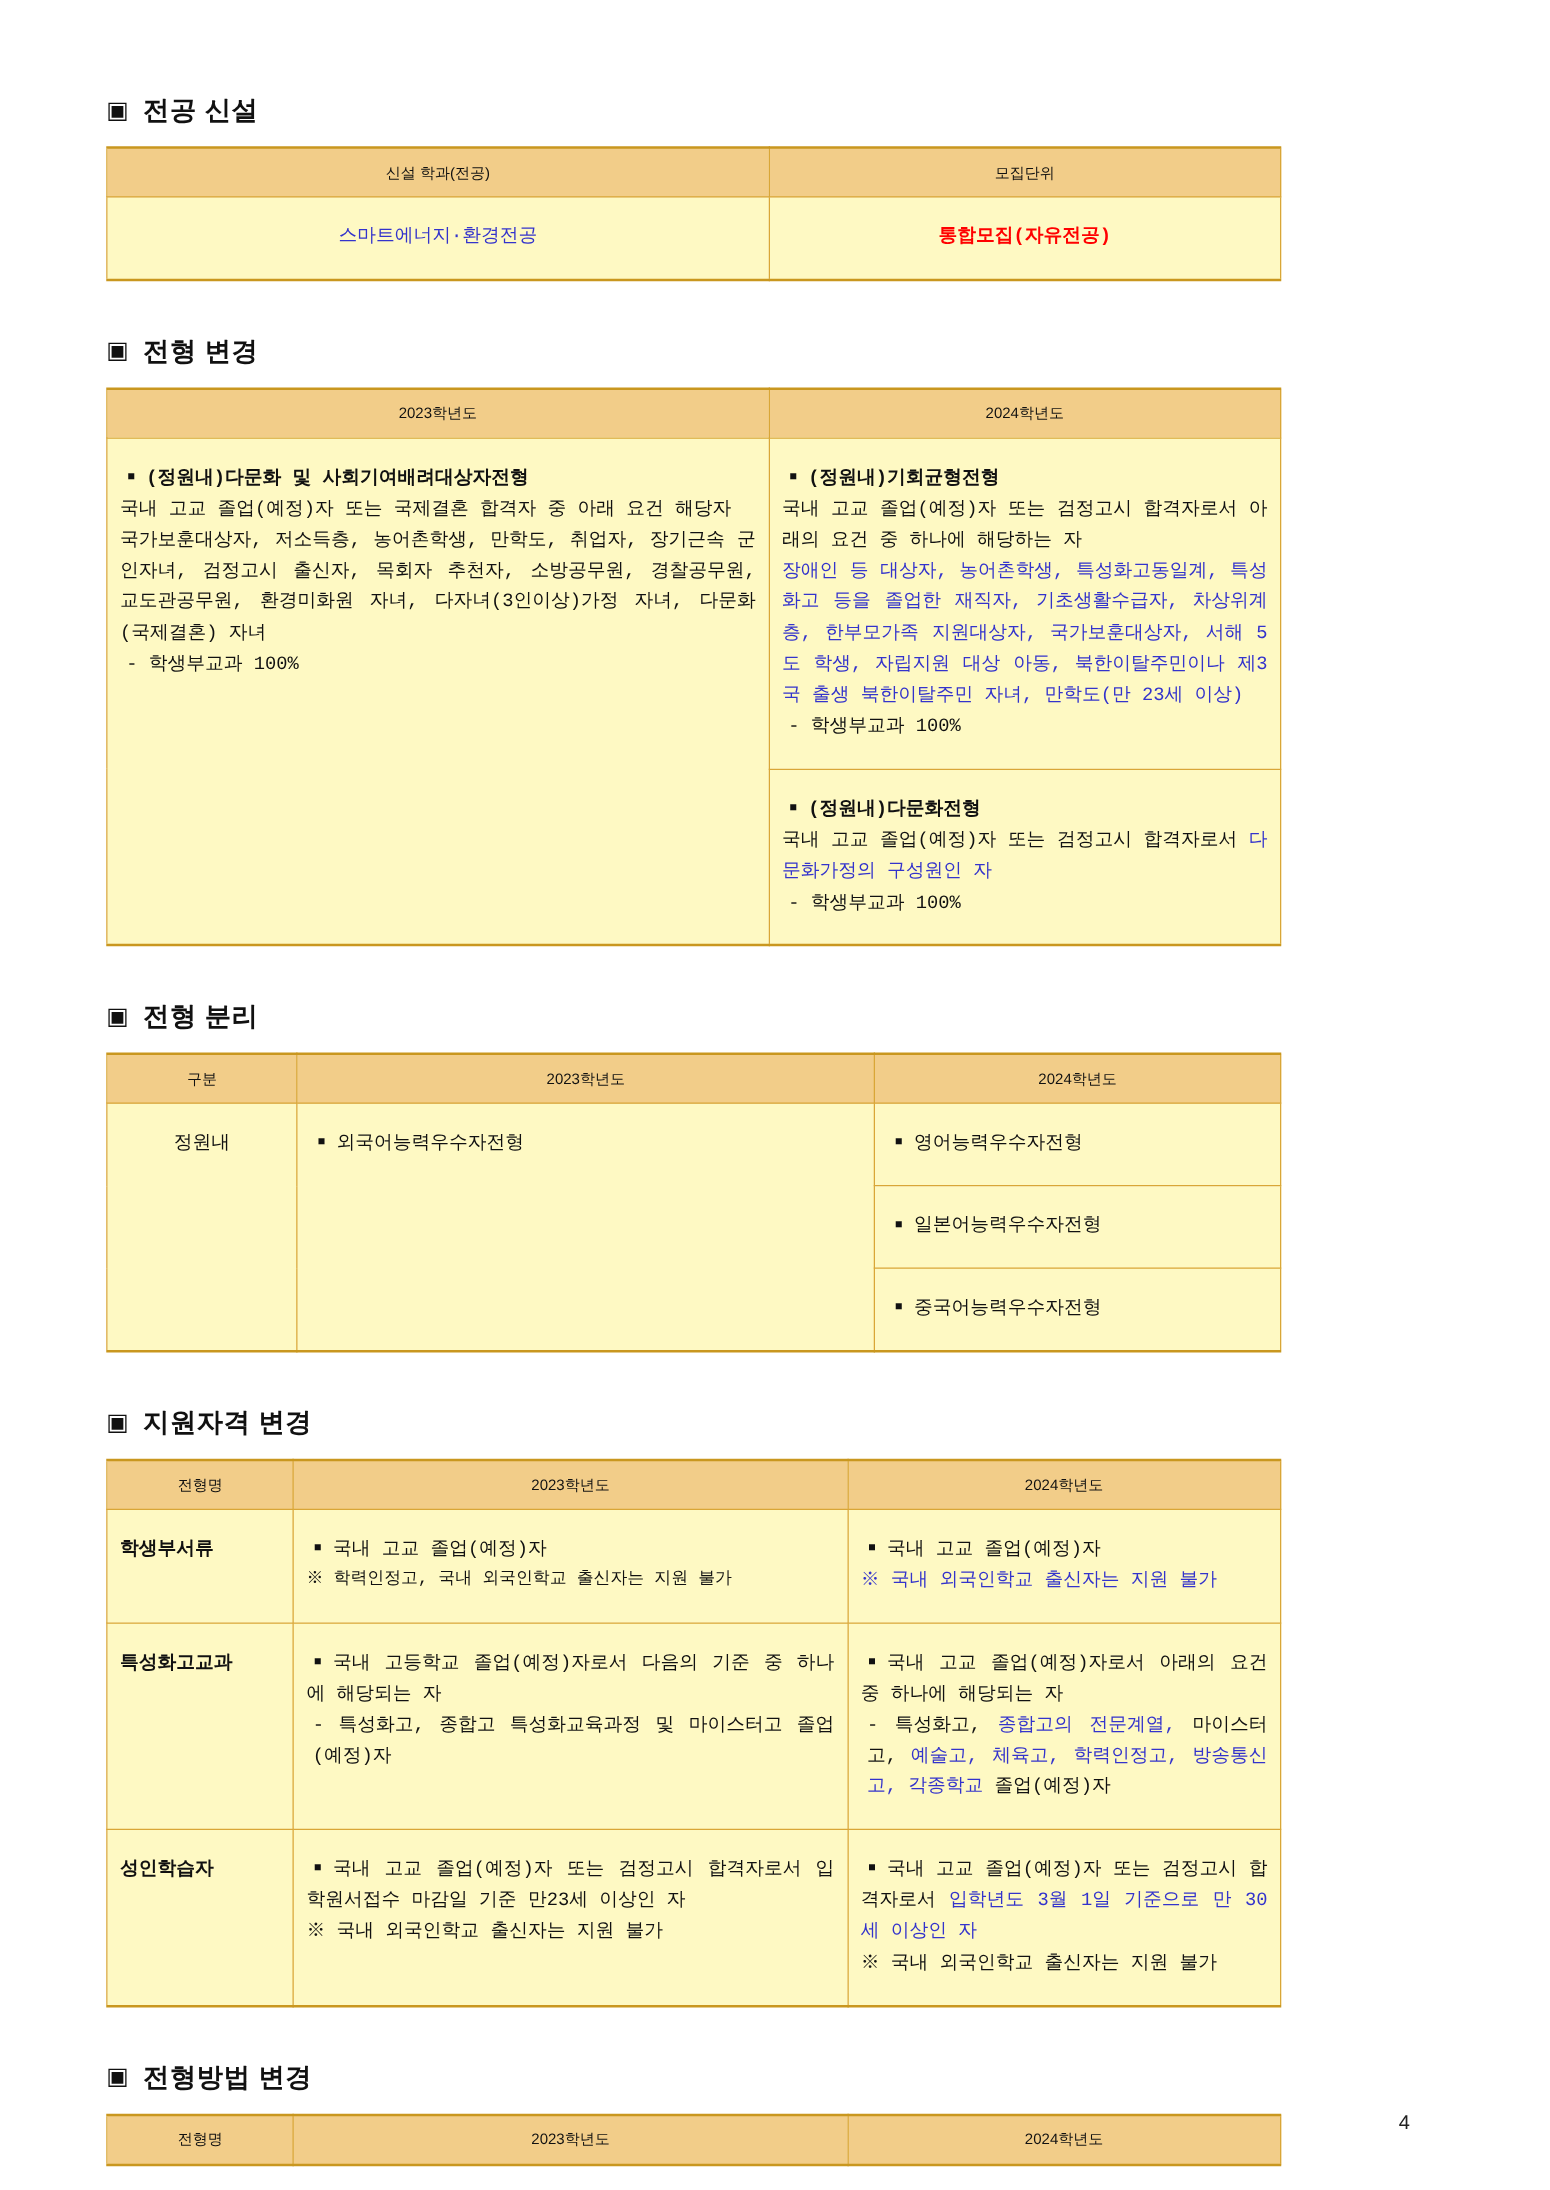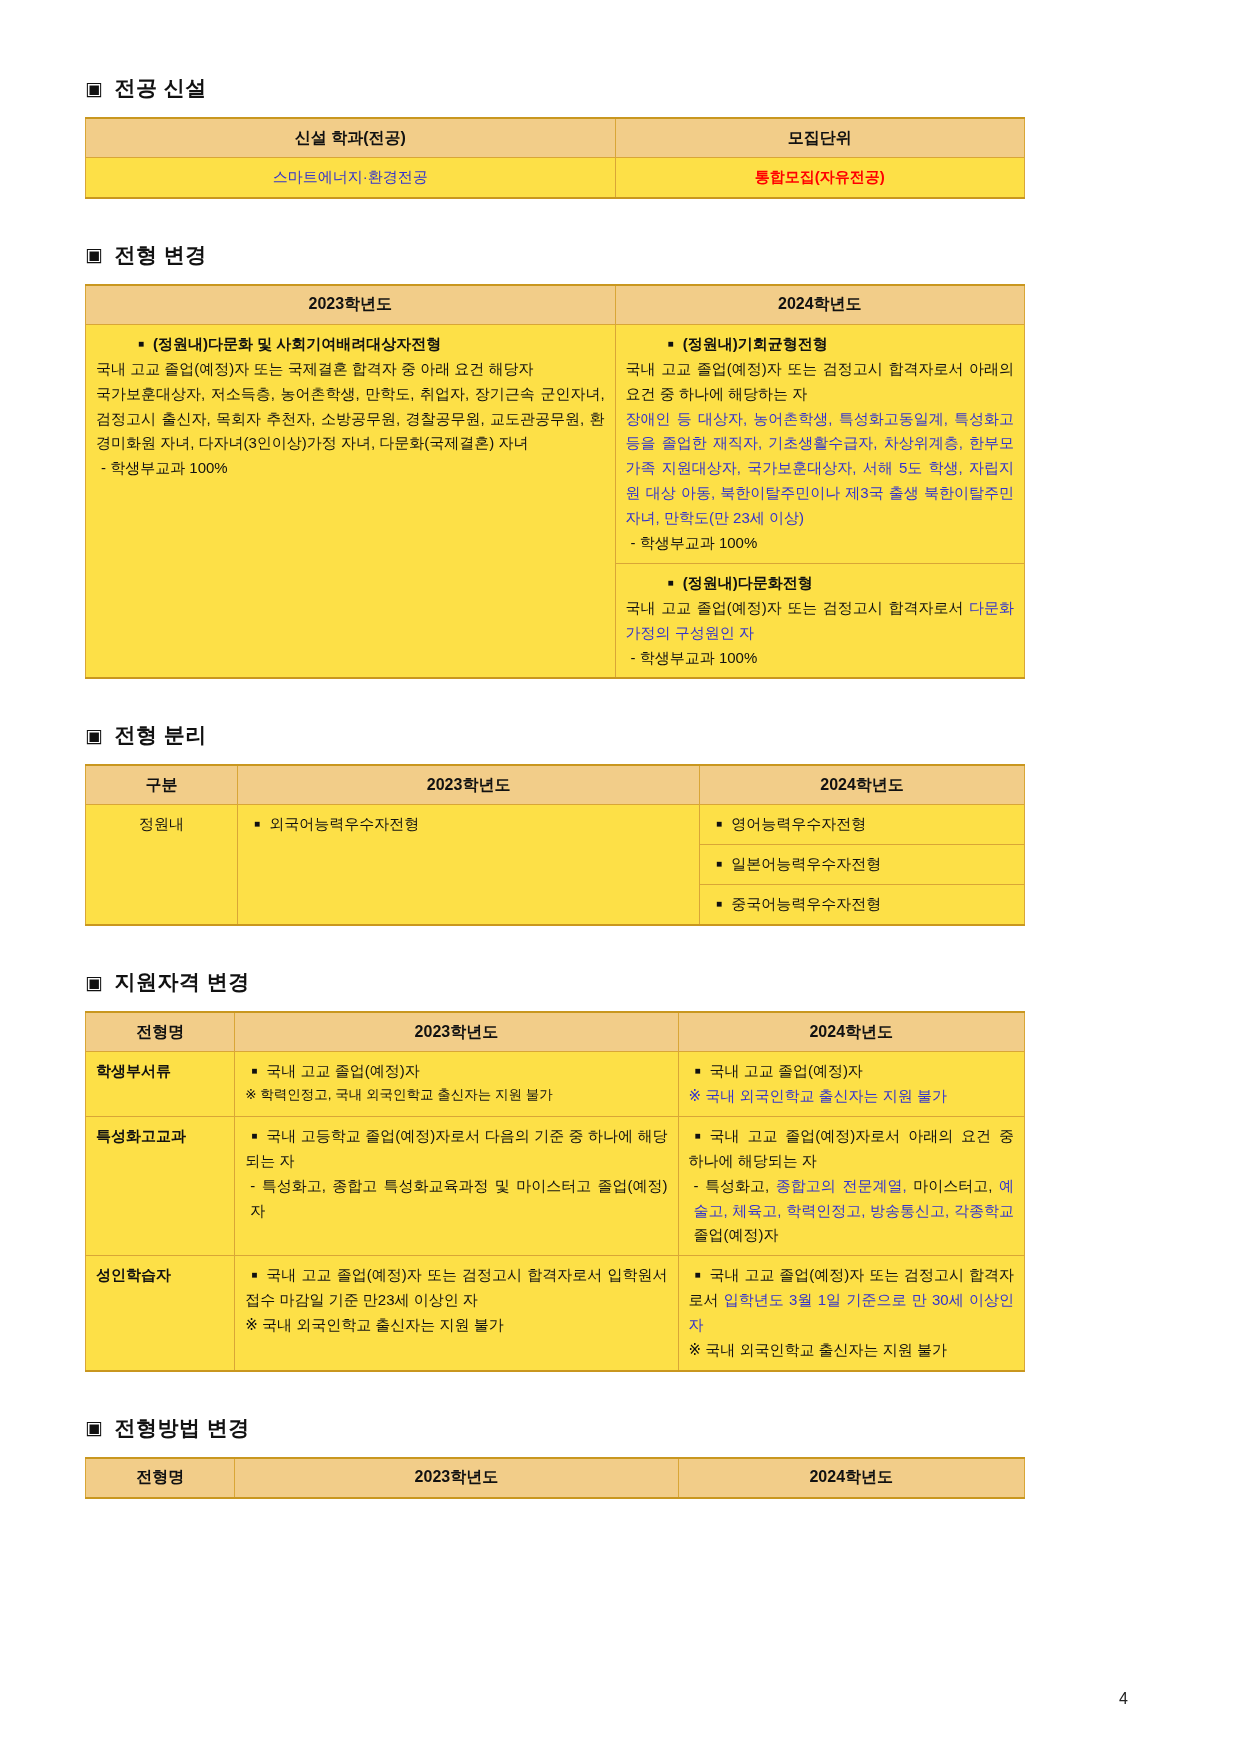--- a/index.html
+++ b/index.html
@@ -7,32 +7,32 @@
   .page{position:relative;width:1240px;height:1752px;background:#fff;overflow:hidden;}
   .inner{width:940px;margin-left:85px;padding-top:74px;}
   .sec{margin-top:0;}
   .sec + .sec{margin-top:42px;}
   .sec-h{font-size:21px;font-weight:bold;margin:0 0 15px 0;letter-spacing:0.5px;
     display:flex;align-items:center;}
   .mk{font-size:19px;margin-right:11px;line-height:1;}
   table.tbl{width:100%;border-collapse:collapse;table-layout:fixed;
     border-top:2px solid #c9971f;border-bottom:2px solid #c9971f;}
   table.tbl th,table.tbl td{border:1px solid #d9a637;}
-  table.tbl th{background:#f2cd89;font-size:16px;font-weight:bold;height:34px;
+  table.tbl th{background:#f2cd89;font-size:12px;font-weight:normal;height:34px;
     padding:2px 4px;text-align:center;vertical-align:middle;}
-  table.tbl td{font-size:15px;line-height:1.66;padding:7px 10px;vertical-align:top;
-    background:#fde047;}
+  table.tbl td{font-size:15px;line-height:1.66;padding:20px 10px;vertical-align:top;
+    background:#fef9c3;font-family:Liberation Mono, monospace;}
   td.mid{vertical-align:middle;text-align:center;padding:4px 6px;}
   td.rowlbl{vertical-align:middle;font-weight:bold;padding:4px 6px;}
   td.rowlbl-n{vertical-align:middle;text-align:center;padding:4px 6px;}
   .c-blue{color:#3333cc;}
   .c-red{color:#ff0000;font-weight:bold;}
   p{margin:0;}
   .j{text-align:justify;}
-  .hline{font-weight:bold;margin-left:36px;}
+  .hline{font-weight:bold;}
   .blt{font-size:10px;vertical-align:2px;margin:0 9px 0 6px;display:inline-block;}
   .dash{padding-left:5px;}
   .small{font-size:13.5px;}
   .h33{height:33px;}
   .pageno{position:absolute;right:112px;bottom:44px;font-size:16px;color:#222;}
 </style>
 </head>
 <body>
 
 <div class="page">

